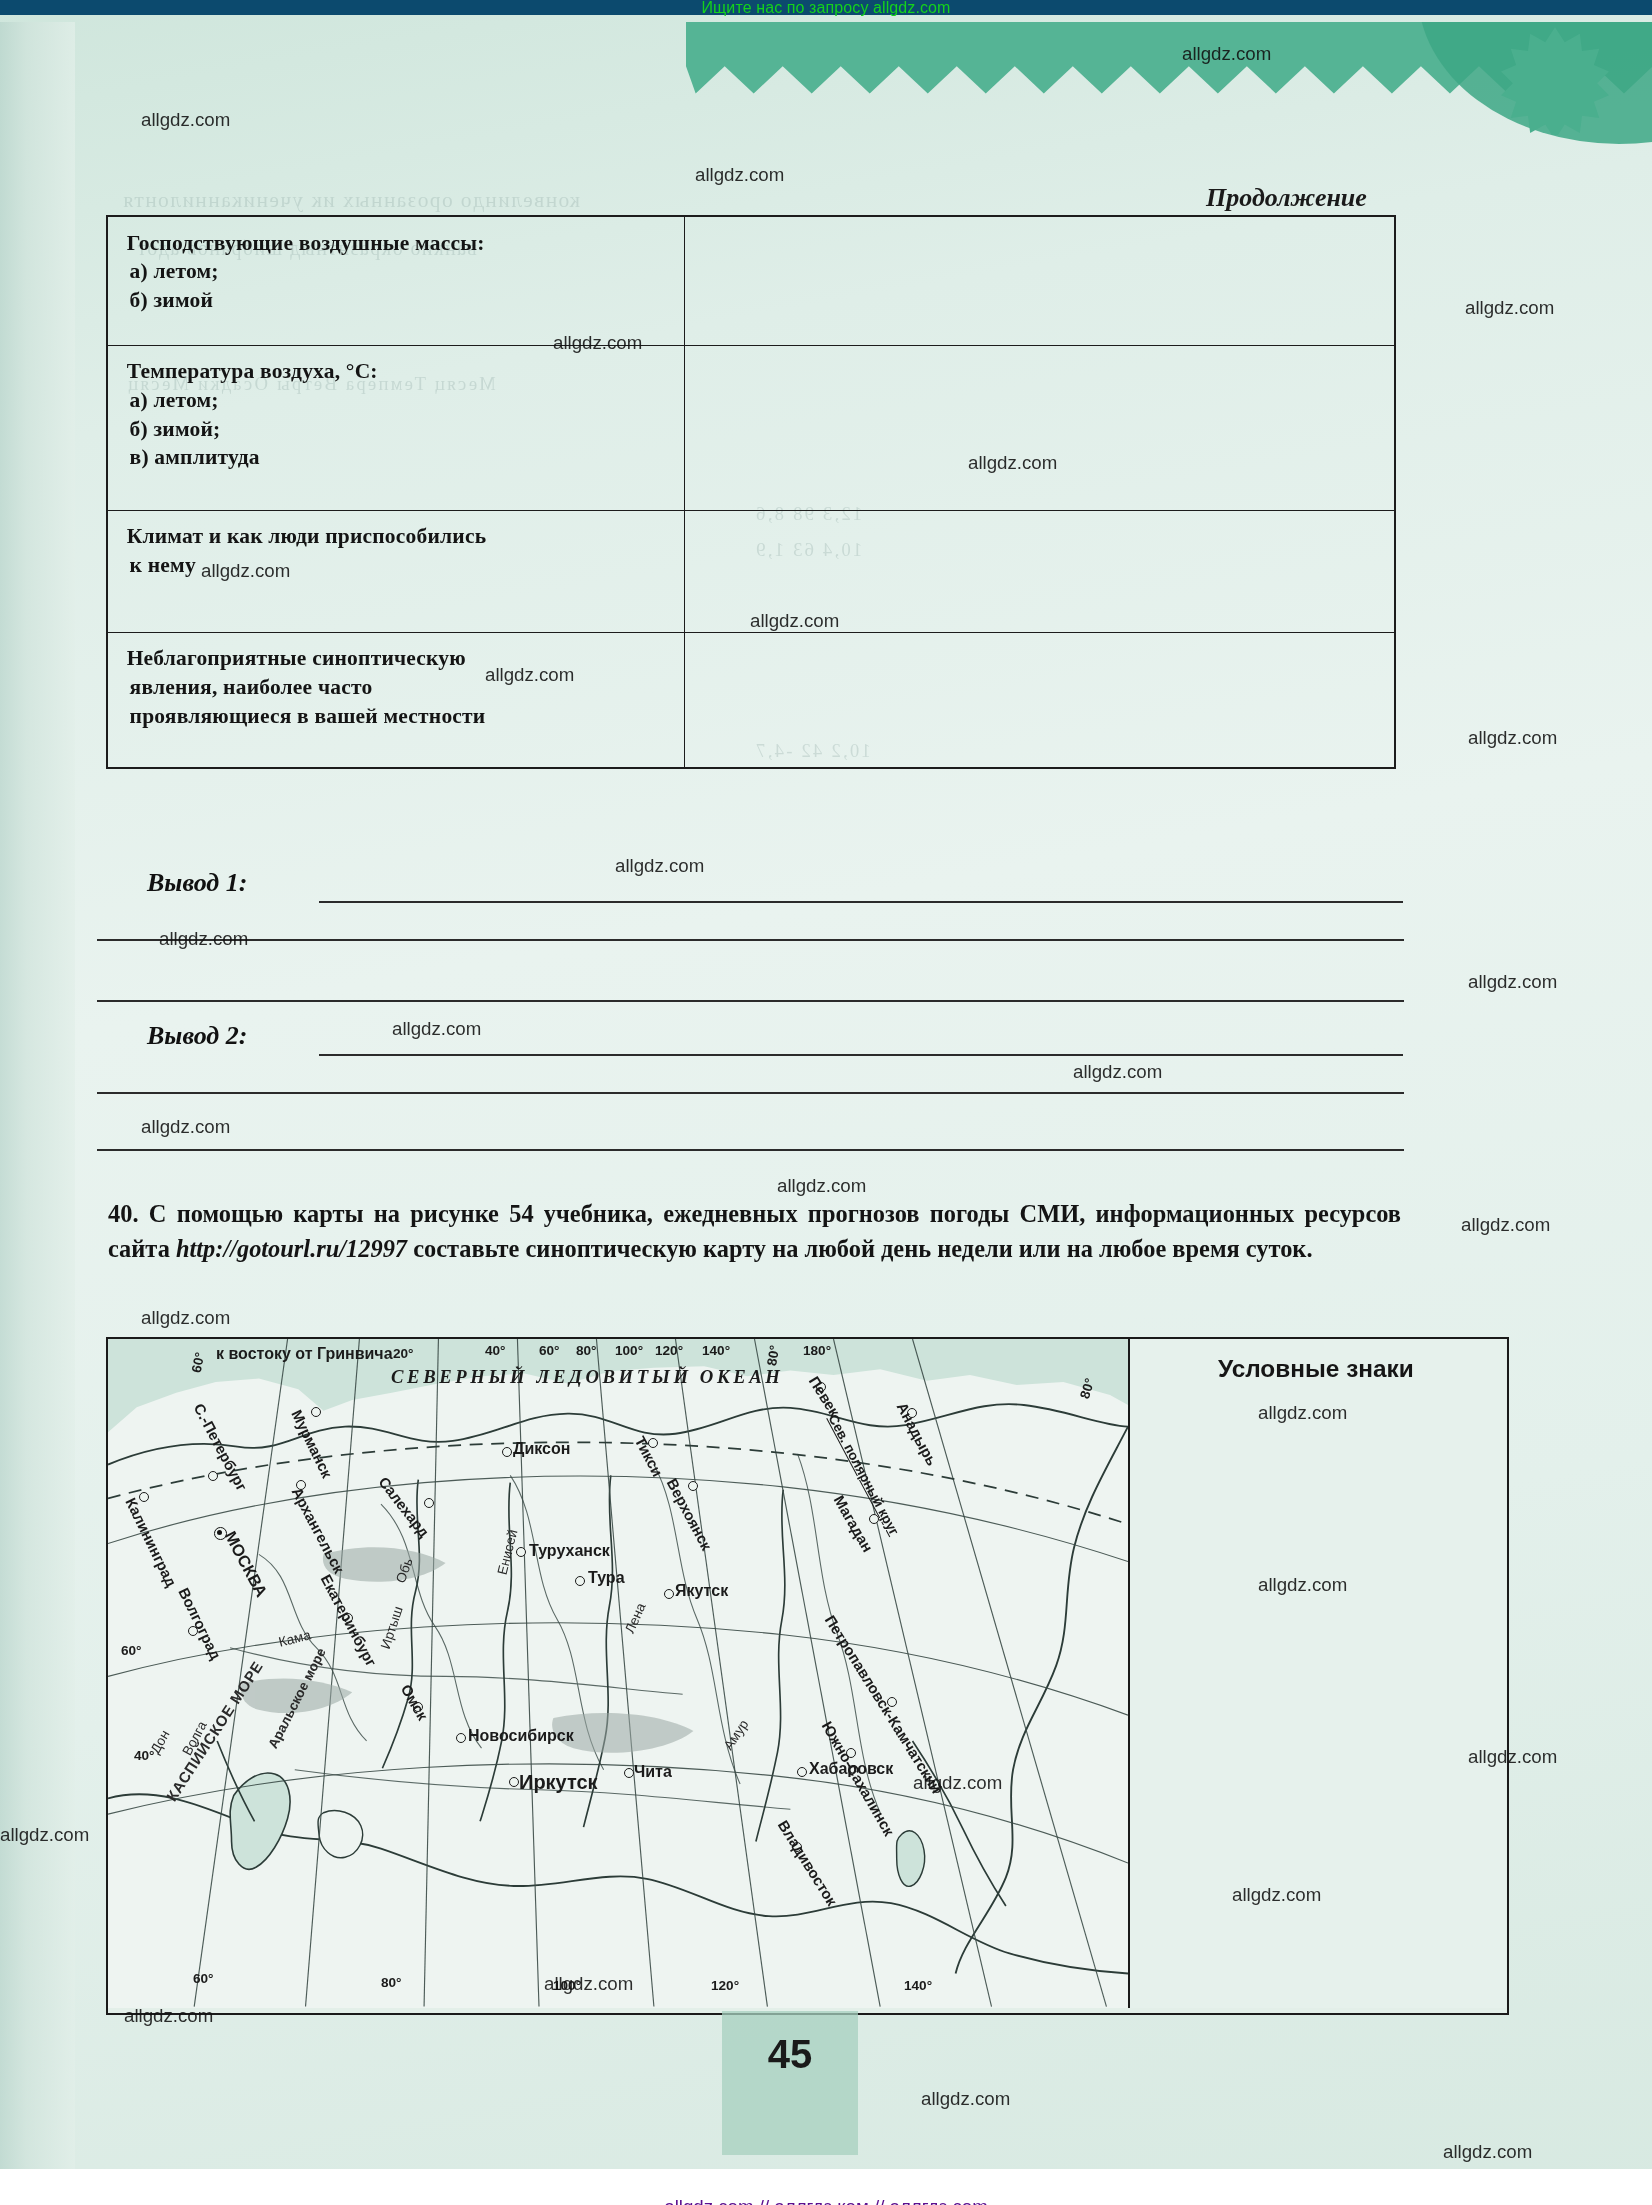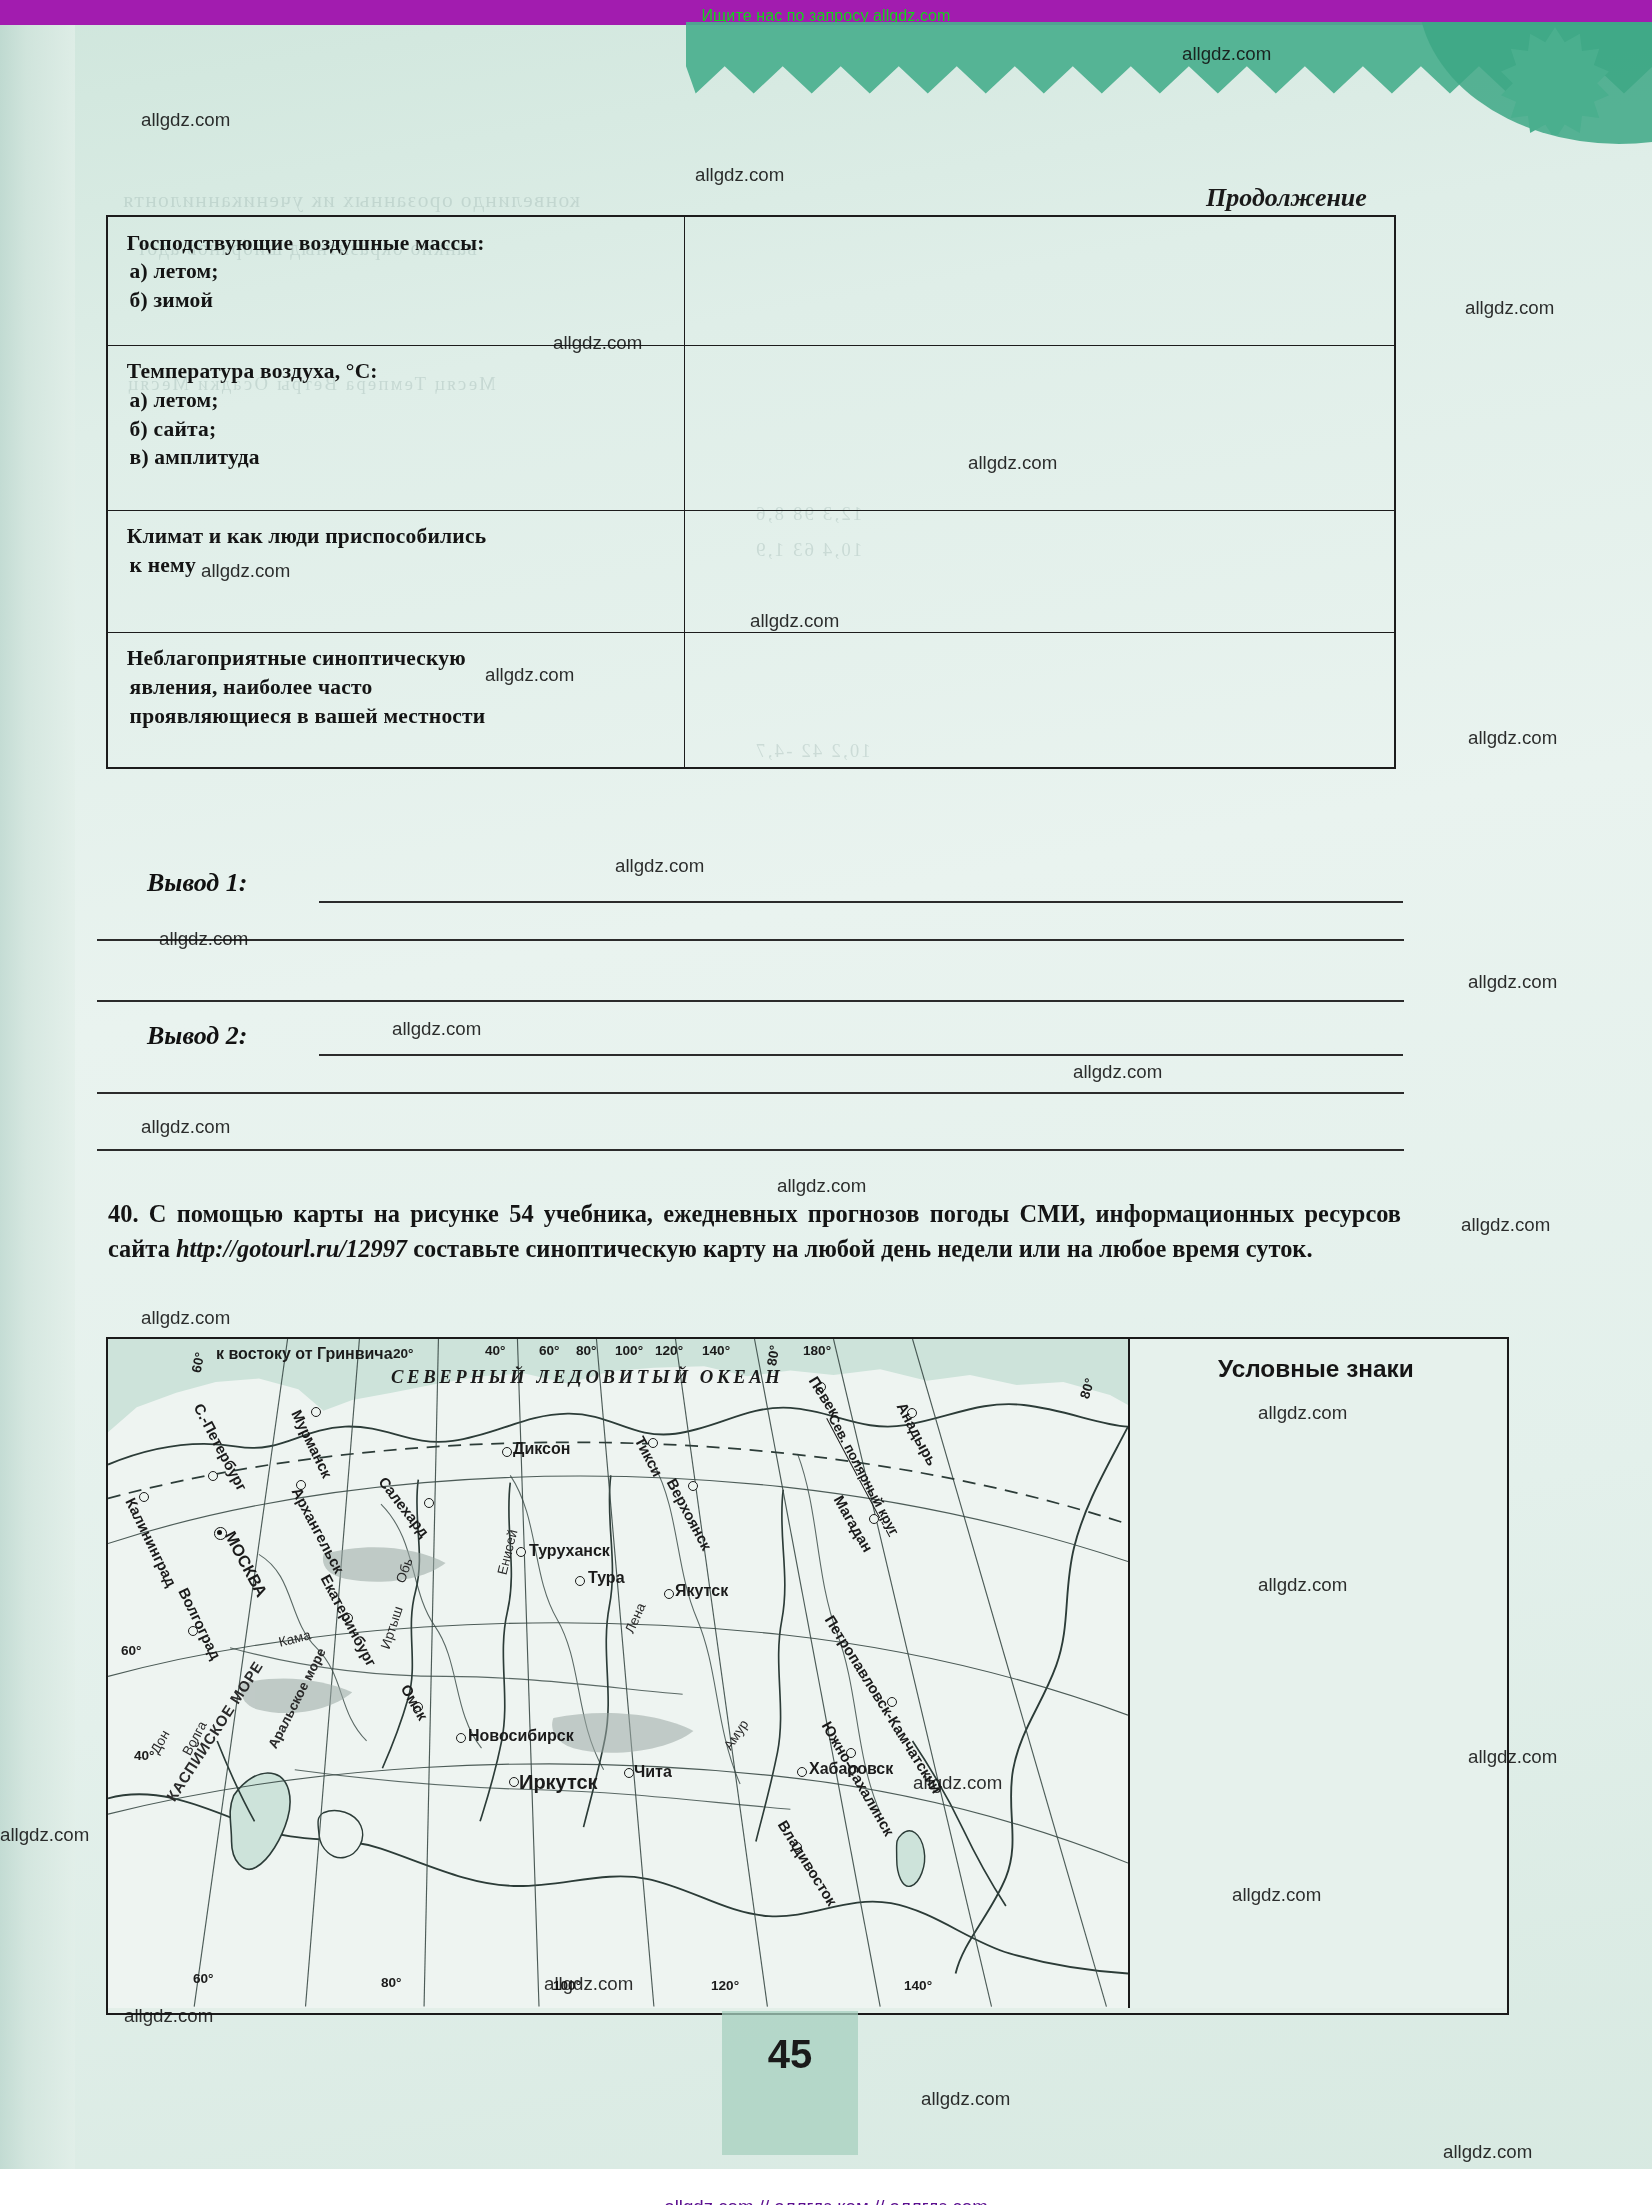--- a/index.html
+++ b/index.html
@@ -3,22 +3,22 @@
 <meta charset="utf-8">
 <style>
   html,body{margin:0;padding:0;}
   body{
     width:1652px;height:2205px;position:relative;overflow:hidden;
     font-family:"Liberation Serif",serif;
     background:linear-gradient(170deg,#cfe6dc 0%,#dfeee8 18%,#e9f3ef 42%,#e3f0eb 70%,#d7e9e1 100%);
   }
   
   #top-banner{
-    position:absolute;left:0;top:0;width:1652px;height:25px;background:#a21caf;
-    display:flex;align-items:flex-end;justify-content:center;
+    position:absolute;left:0;top:0;width:1652px;height:15px;background:#0c4a6e;
+    display:flex;align-items:center;justify-content:center;
   }
   #top-banner .txt{
     color:#14d21c;font-family:"Liberation Sans",sans-serif;font-size:16px;font-weight:500;letter-spacing:0.1px;
   }
   
   #hdr-wrap{position:absolute;left:0;top:21.5px;width:1652px;height:136px;overflow:hidden;pointer-events:none;}
   #zigzag{
     position:absolute;left:686px;top:0;width:967px;height:72px;
     background:#4aaf8e;
     clip-path:polygon(0 0,100% 0,100% 62%,
@@ -176,21 +176,21 @@
         <span>Господствующие воздушные массы:</span>
         <span class="sub">а) летом;</span>
         <span class="sub">б) зимой</span>
       </td>
       <td class="val"></td>
     </tr>
     <tr class="r2">
       <td class="lbl">
         <span>Температура воздуха, °C:</span>
         <span class="sub">а) летом;</span>
-        <span class="sub">б) сайта;</span>
+        <span class="sub">б) зимой;</span>
         <span class="sub">в) амплитуда</span>
       </td>
       <td class="val"></td>
     </tr>
     <tr class="r4">
       <td class="lbl">
         <span>Климат и как люди приспособились</span>
         <span class="sub">к нему</span>
       </td>
       <td class="val"></td>

